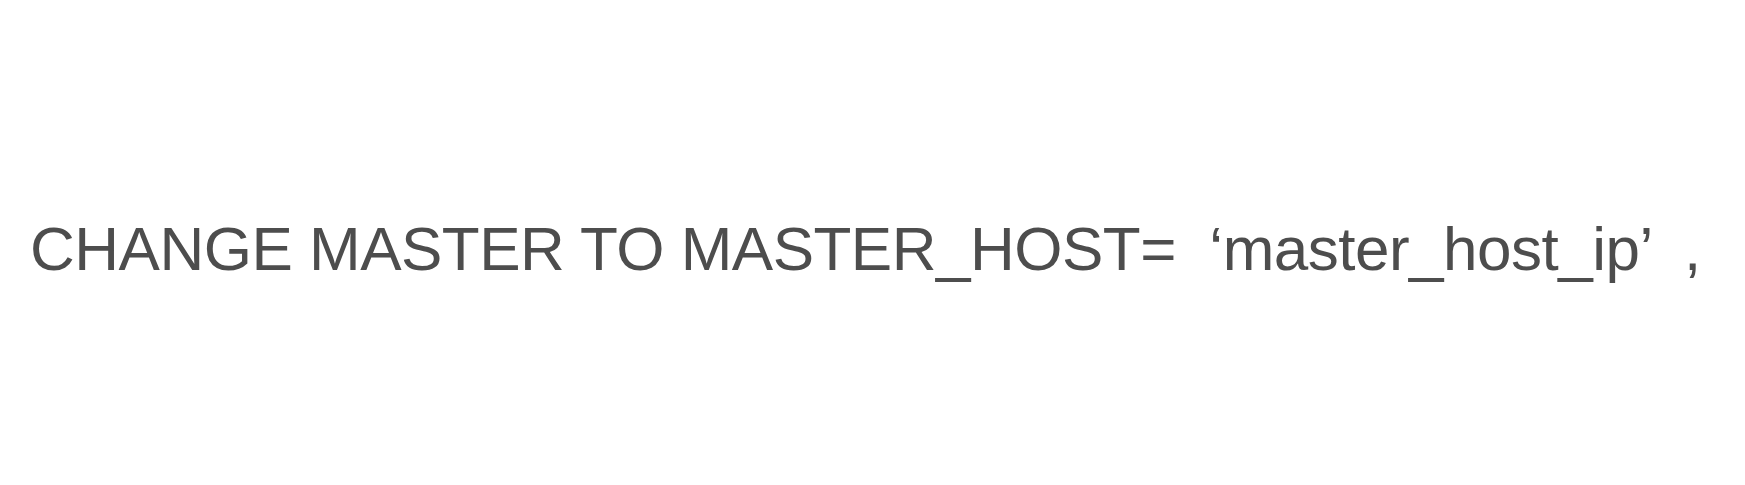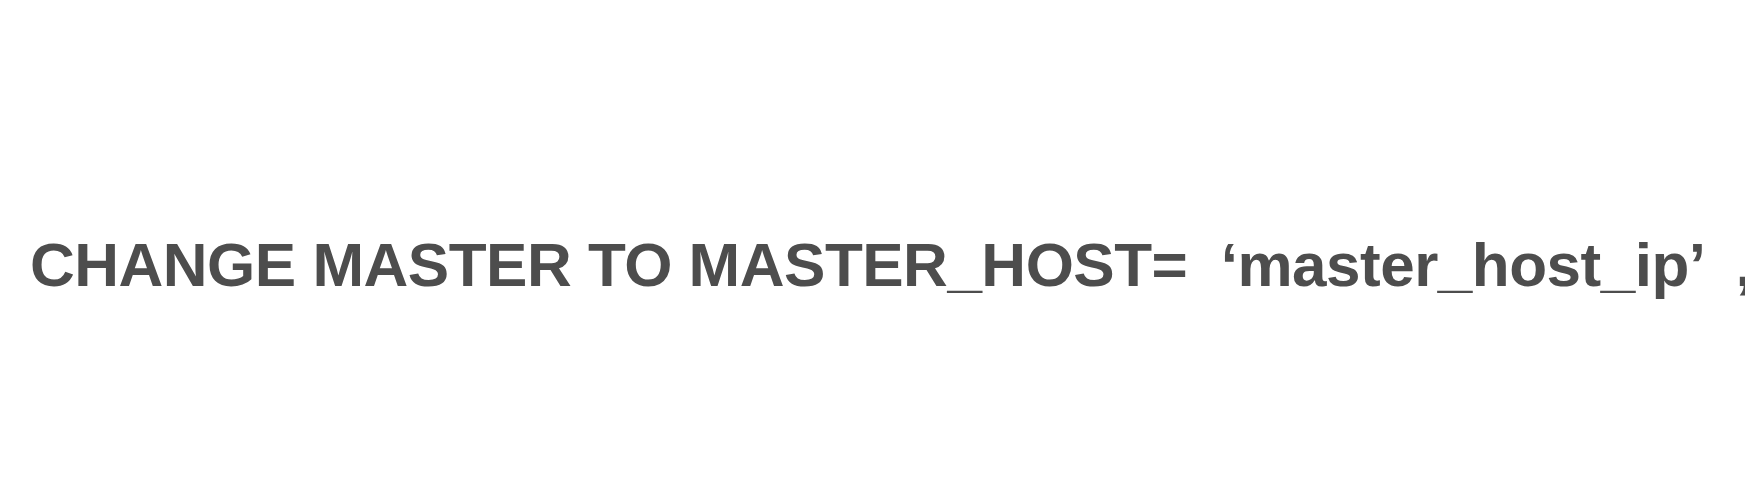--- a/index.html
+++ b/index.html
@@ -7,24 +7,24 @@
     padding: 0;
     background: #ffffff;
     width: 1745px;
     height: 485px;
     overflow: hidden;
   }
   .code-block {
     box-sizing: border-box;
     width: 1389px;
     height: 485px;
-    padding-top: 22px;
+    padding-top: 6px;
     font-family: "Liberation Sans", "DejaVu Sans", sans-serif;
     font-size: 62px;
-    font-weight: bold;
+    font-weight: normal;
     line-height: 97px;
     letter-spacing: -0.5px;
     white-space: pre;
   }
   .code-line {
     padding-left: 30px;
     white-space: pre;
   }
 </style>
 </head>

